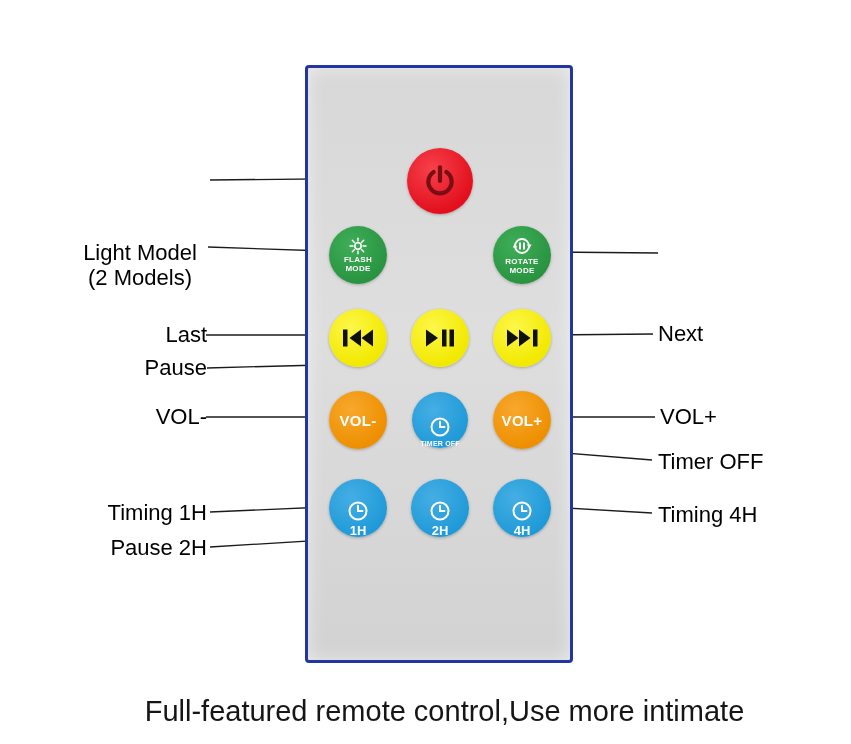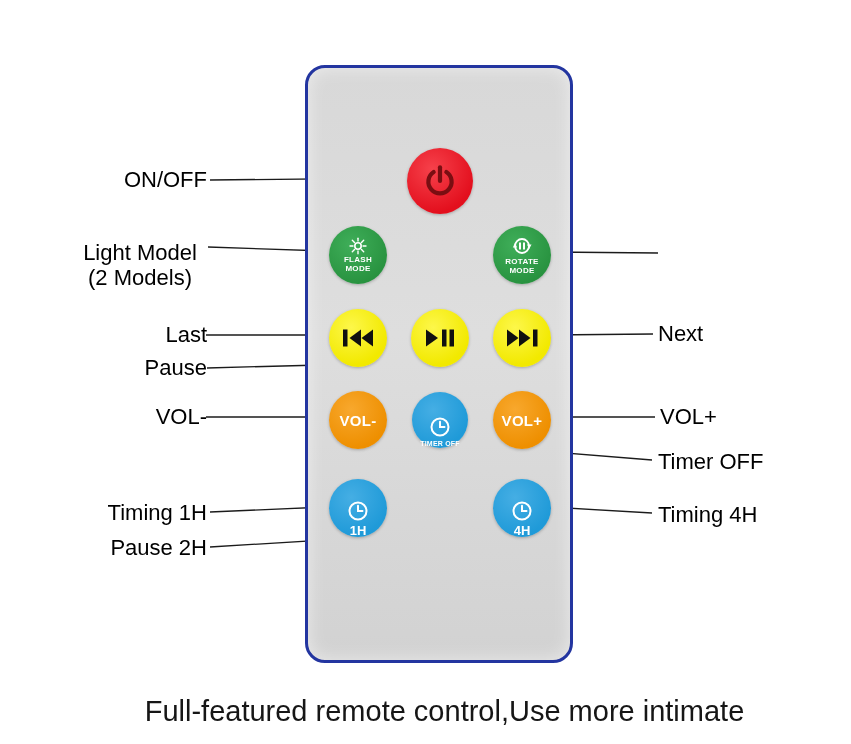--- a/index.html
+++ b/index.html
@@ -5,21 +5,21 @@
   * { margin:0; padding:0; box-sizing:border-box; }
   html,body { background:#ffffff; }
   body { font-family:"Liberation Sans", sans-serif; }
   .canvas { position:relative; width:851px; height:744px; background:#ffffff; overflow:hidden; }
 
   .lines { position:absolute; left:0; top:0; width:851px; height:744px; }
   .lines line { stroke:#1b1b1b; stroke-width:1.3; }
 
   .remote {
     position:absolute; left:305px; top:65px; width:268px; height:598px;
-    border:3px solid #2335a0; border-radius:20px;
+    border:3px solid #2335a0; border-radius:4px;
     background:linear-gradient(180deg,#d8d8d8 0%,#dedede 45%,#d2d2d2 100%);
     box-shadow: inset 0 0 18px rgba(255,255,255,.55);
   }
 
   .btn {
     position:absolute; border-radius:50%;
     display:flex; flex-direction:column; align-items:center; justify-content:center;
     cursor:pointer;
   }
   .btn-red    { background:radial-gradient(circle at 38% 32%, #f6414b, #e30f1d 72%); box-shadow:0 1px 3px rgba(0,0,0,.25); }
@@ -145,32 +145,38 @@
     </div>
 
     <div class="btn btn-blue" style="left:21px; top:411px; width:58px; height:58px;">
       <svg width="24" height="24" viewBox="0 0 24 24">
         <circle cx="12" cy="12" r="8.5" fill="none" stroke="#ffffff" stroke-width="2"></circle>
         <path d="M12 6.8 L12 12 L16.5 12" fill="none" stroke="#ffffff" stroke-width="2" stroke-linecap="round"></path>
       </svg>
       <span class="hour-text">1H</span>
     </div>
 
+    <div class="btn btn-blue" style="left:103px; top:411px; width:58px; height:58px;">
+      <svg width="24" height="24" viewBox="0 0 24 24">
+        <circle cx="12" cy="12" r="8.5" fill="none" stroke="#ffffff" stroke-width="2"></circle>
+        <path d="M12 6.8 L12 12 L16.5 12" fill="none" stroke="#ffffff" stroke-width="2" stroke-linecap="round"></path>
+      </svg>
+      <span class="hour-text">2H</span>
+    </div>
 
     <div class="btn btn-blue" style="left:185px; top:411px; width:58px; height:58px;">
       <svg width="24" height="24" viewBox="0 0 24 24">
         <circle cx="12" cy="12" r="8.5" fill="none" stroke="#ffffff" stroke-width="2"></circle>
         <path d="M12 6.8 L12 12 L16.5 12" fill="none" stroke="#ffffff" stroke-width="2" stroke-linecap="round"></path>
       </svg>
       <span class="hour-text">4H</span>
     </div>
 
   </div>
 
-  <div class="label right-align" style="top:167px;">ON/OFF</div>
   <div class="label center-block" style="top:240px;">
     <div>Light Model</div>
     <div>(2 Models)</div>
   </div>
   <div class="label right-align" style="top:322px;">Last</div>
   <div class="label right-align" style="top:355px;">Pause</div>
   <div class="label right-align" style="top:404px;">VOL-</div>
   <div class="label right-align" style="top:500px;">Timing 1H</div>
   <div class="label right-align" style="top:535px;">Pause 2H</div>
 

